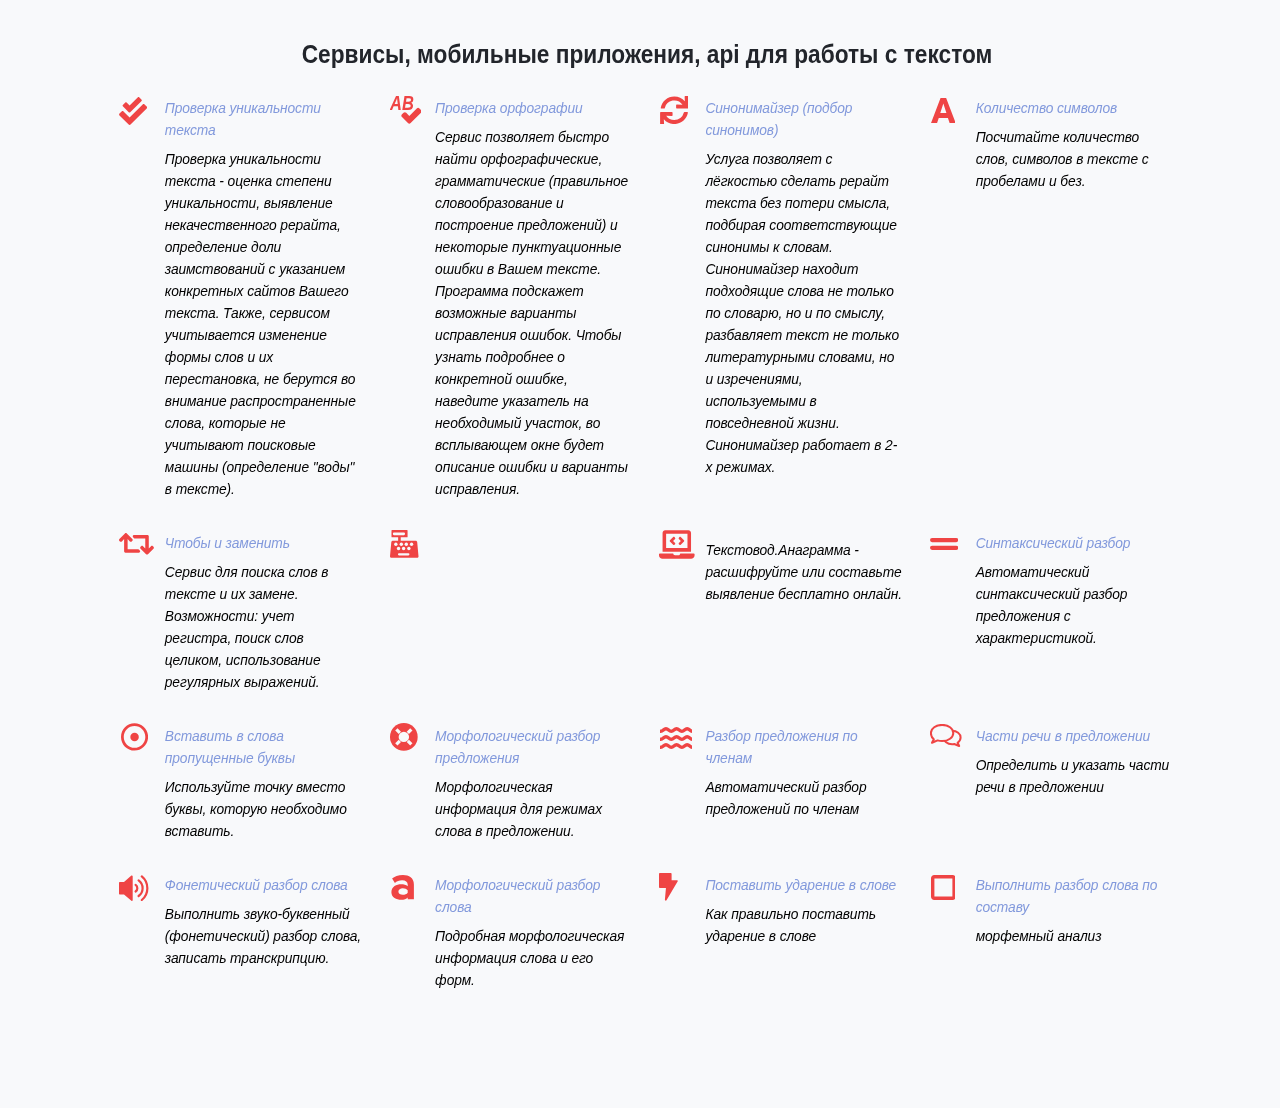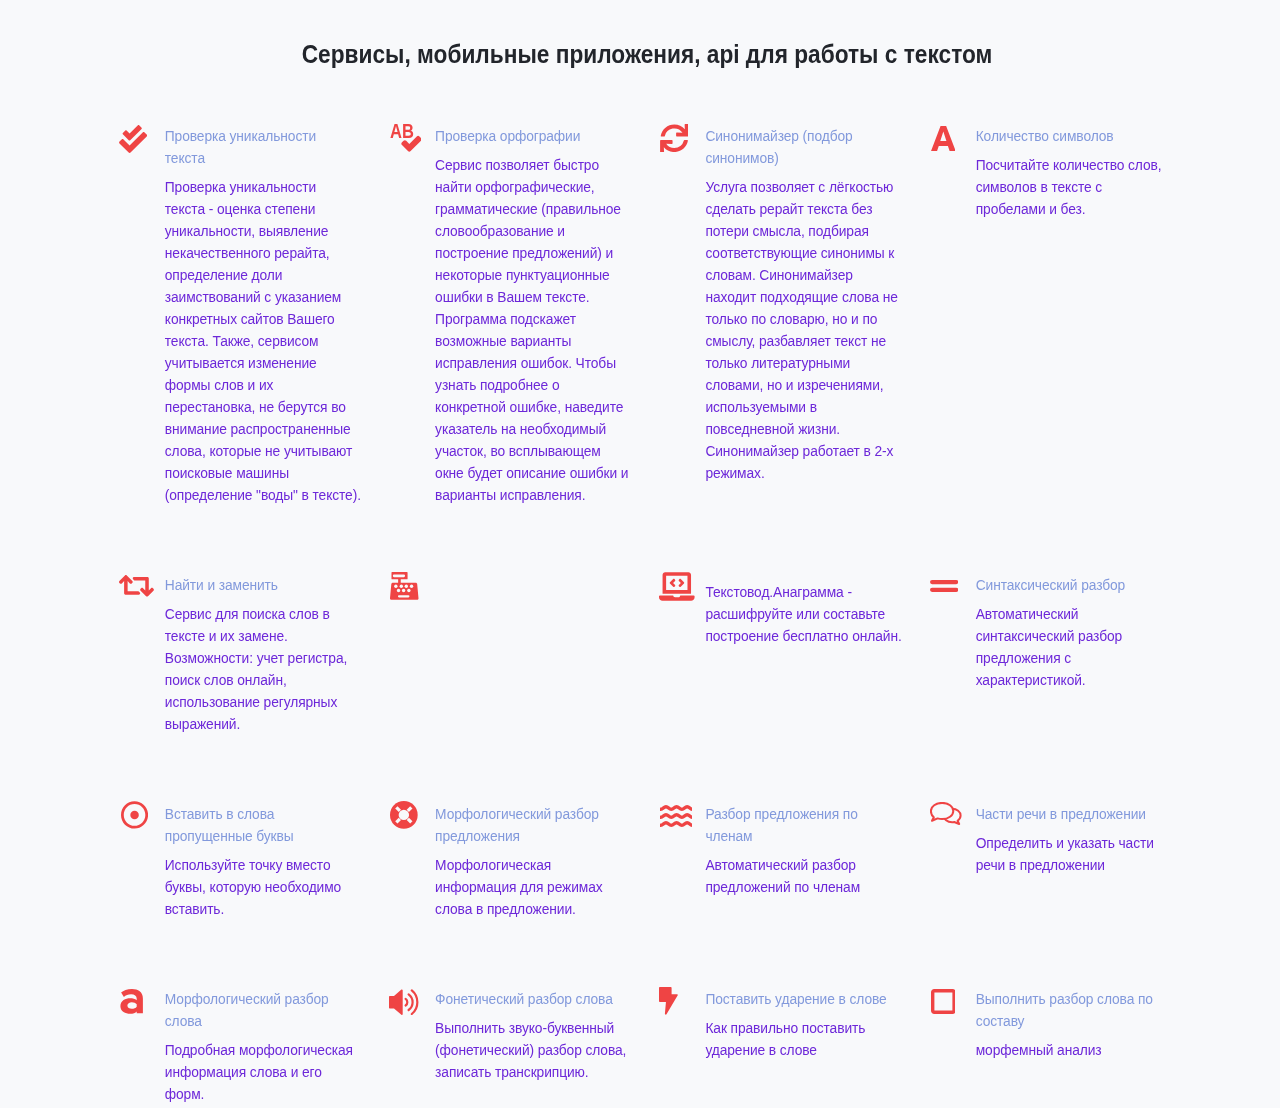--- a/index.html
+++ b/index.html
@@ -17,46 +17,47 @@
     font-size: 25px;
     font-weight: bold;
     color: #22252b;
     margin: 0;
     line-height: 32px;
     letter-spacing: 0;
     transform: scaleX(0.9075);
   }
   .grid {
     position: absolute;
-    left: 118.8px; top: 126px;
+    left: 118.8px; top: 98px;
     width: 1082px;
     display: grid;
     grid-template-columns: repeat(4, 270.3px);
     grid-auto-rows: min-content;
-    row-gap: 68px;
+    row-gap: 32px;
+    font-style: italic;
   }
   .cell { position: relative; padding-left: 46px; }
   .icon-wrap { position: absolute; left: 0; top: 0; width: 40px; height: 32px; color: #ef4444; }
   .icon-wrap svg { position: absolute; display: block; }
   .cell-body { }
   .cell-title {
     display: block;
     width: 192px;
     font-size: 13.8px;
     letter-spacing: -0.1px;
     color: #8299dc;
     line-height: 22px;
     margin: 0;
     text-decoration: none;
   }
   .cell-desc {
     width: 197px;
     font-size: 13.8px;
     letter-spacing: -0.1px;
-    color: #6d28d9;
+    color: #000000;
     line-height: 22px;
     margin: 7px 0 0 0;
   }
   .cell-desc::before {
     content: "";
     float: right;
     width: 2px;
     height: 22px;
   }
 
@@ -127,22 +128,22 @@
         <p class="cell-desc">Посчитайте количество слов, символов в тексте с пробелами и без.</p>
       </div>
     </div>
     <div class="cell">
       <span class="icon-wrap ic-exchange-icon">
         <svg viewBox="3.31 60.69 633.37 390.63">
           <path fill="currentColor" d="M629.657 343.598L528.971 444.284c-9.373 9.372-24.568 9.372-33.941 0L394.343 343.598c-9.373-9.373-9.373-24.569 0-33.941l10.823-10.823c9.562-9.562 25.133-9.34 34.419.492L480 342.118V160H292.451a24 24 0 0 1-16.971-7.029l-16-16C244.361 121.851 255.069 96 276.451 96H520c13.255 0 24 10.745 24 24v222.118l40.415-42.392c9.285-9.831 24.856-10.054 34.419-.492l10.823 10.823c9.372 9.372 9.372 24.569 0 33.941zm-265.138 15.431A23.999 23.999 0 0 0 347.548 352H160V169.881l40.415 42.392c9.286 9.831 24.857 10.054 34.419.492l10.823-10.823c9.373-9.373 9.373-24.569 0-33.941L144.971 67.716c-9.373-9.373-24.569-9.373-33.941 0L10.343 168.402c-9.373 9.373-9.373 24.569 0 33.941l10.823 10.823c9.562 9.562 25.133 9.34 34.419-.492L96 169.881V392c0 13.255 10.745 24 24 24h243.549c21.382 0 32.09-25.851 16.971-40.971l-16.001-16z"></path>
         </svg>
       </span>
       <div class="cell-body">
-        <a class="cell-title">Найти и заменить</a>
-        <p class="cell-desc">Сервис для поиска слов в тексте и их замене. Возможности: учет регистра, поиск слов онлайн, использование регулярных выражений.</p>
+        <a class="cell-title">Чтобы и заменить</a>
+        <p class="cell-desc">Сервис для поиска слов в тексте и их замене. Возможности: учет регистра, поиск слов целиком, использование регулярных выражений.</p>
       </div>
     </div>
     <div class="cell">
       <span class="icon-wrap ic-typewriter-icon">
         <svg viewBox="0 0 28.7 27.9">
           <rect x="1.5" y="0" width="16.2" height="7.2" rx="0.6" fill="currentColor"></rect>
           <rect x="2.9" y="2.3" width="12.2" height="2.8" rx="1.1" fill="#f8f9fb"></rect>
           <rect x="8.2" y="6.0" width="2.6" height="7.0" fill="currentColor"></rect>
           <path fill="currentColor" d="M2.9 10.8h22.9c0.8 0 1.5 0.6 1.6 1.4l1.3 14.1c0.1 0.9-0.6 1.6-1.5 1.6H1.5C0.6 27.9-0.1 27.2 0 26.3l1.3-14.1c0.1-0.8 0.8-1.4 1.6-1.4z"></path>
           <circle cx="5.9" cy="14.3" r="1.7" fill="#f8f9fb"></circle>
@@ -156,21 +157,21 @@
         </svg>
       </span>
     </div>
     <div class="cell">
       <span class="icon-wrap ic-laptop-code-icon">
         <svg viewBox="0 0 640 512">
           <path fill="currentColor" d="M255.03 261.65c6.25 6.25 16.38 6.25 22.63 0l11.31-11.31c6.25-6.25 6.25-16.38 0-22.63L253.25 192l35.71-35.72c6.25-6.25 6.25-16.38 0-22.63l-11.31-11.31c-6.25-6.25-16.38-6.25-22.63 0l-58.34 58.34c-6.25 6.25-6.25 16.38 0 22.63l58.35 58.34zm136.02 0l58.34-58.34c6.25-6.25 6.25-16.38 0-22.63l-58.34-58.34c-6.25-6.25-16.38-6.25-22.63 0l-11.31 11.31c-6.25 6.25-6.25 16.38 0 22.63L392.75 192l-35.71 35.72c-6.25 6.25-6.25 16.38 0 22.63l11.31 11.31c6.25 6.24 16.38 6.24 22.7-.01zM624 416H381.54c-.74 19.81-14.71 32-32.74 32H288c-18.69 0-33.02-17.47-32.77-32H16c-8.8 0-16 7.2-16 16v16c0 35.2 28.8 64 64 64h512c35.2 0 64-28.8 64-64v-16c0-8.8-7.2-16-16-16zM576 48c0-26.4-21.6-48-48-48H112C85.6 0 64 21.6 64 48v336h512V48zm-64 272H128V64h384v256z"></path>
         </svg>
       </span>
       <div class="cell-body">
-        <p class="cell-desc">Текстовод.Анаграмма - расшифруйте или составьте построение бесплатно онлайн.</p>
+        <p class="cell-desc">Текстовод.Анаграмма - расшифруйте или составьте выявление бесплатно онлайн.</p>
       </div>
     </div>
     <div class="cell">
       <span class="icon-wrap ic-equals-icon">
         <svg viewBox="0 0 28.3 11.9">
           <rect x="0" y="0" width="28.3" height="4.2" rx="2.1" fill="currentColor"></rect>
           <rect x="0" y="7.7" width="28.3" height="4.2" rx="2.1" fill="currentColor"></rect>
         </svg>
       </span>
       <div class="cell-body">
@@ -225,45 +226,45 @@
           <path fill="#f8f9fb" stroke="currentColor" stroke-width="2.0" stroke-linejoin="round" d="M22.1 6.8c4.8 0 8.5 3.0 8.5 6.7 0 2.1-1.2 4.0-3.0 5.25l1.6 3.3-5.0-2.05c-0.65 0.12-1.35 0.2-2.1 0.2-4.8 0-8.5-3.0-8.5-6.7 0-3.7 3.7-6.7 8.5-6.7z"></path>
           <path fill="#f8f9fb" stroke="currentColor" stroke-width="2.0" stroke-linejoin="round" d="M12.1 0.9c6.2 0 11.2 3.6 11.2 8.1 0 4.5-5.0 8.1-11.2 8.1-1.6 0-3.1-0.25-4.5-0.7l-5.6 2.4 1.8-3.6C1.9 13.85 0.9 11.7 0.9 9.0 0.9 4.5 5.9 0.9 12.1 0.9z"></path>
         </svg>
       </span>
       <div class="cell-body">
         <a class="cell-title">Части речи в предложении</a>
         <p class="cell-desc">Определить и указать части речи в предложении</p>
       </div>
     </div>
     <div class="cell">
-      <span class="icon-wrap ic-letter-a-lower-icon">
-        <svg viewBox="0 0 23.4 24.8">
-          <path fill="currentColor" d="M12.0 0C7.2 0 3.3 1.55 1.1 3.6l2.8 4.3C5.7 6.3 8.2 5.2 11.1 5.2c3.5 0 5.6 1.6 5.6 4.3v1.65c-1.6-1.2-4.0-1.85-6.6-1.85C5.6 9.3 0.4 11.6 0.4 17.3c0 5.4 5.2 7.5 9.7 7.5 3.0 0 5.4-0.9 6.6-2.3v1.85h6.2V9.4C22.9 2.8 18.1 0 12.0 0zm4.7 17.7c-0.95 1.4-2.9 2.15-4.9 2.15-2.4 0-4.4-1.2-4.4-3.3 0-2.2 2.0-3.4 4.4-3.4 2.0 0 3.95 0.7 4.9 2.1v2.45z"></path>
-        </svg>
-      </span>
-      <div class="cell-body">
-        <a class="cell-title">Морфологический разбор слова</a>
-        <p class="cell-desc">Подробная морфологическая информация слова и его форм.</p>
-      </div>
-    </div>
-    <div class="cell">
       <span class="icon-wrap ic-volume-up-icon">
         <svg viewBox="0 0 31.1 26.4">
           <path fill="currentColor" d="M12.4 0.6 5.0 7.0H0.7C0.3 7.0 0 7.3 0 7.7v11.0c0 0.4 0.3 0.7 0.7 0.7H5.0l7.4 6.4c0.5 0.45 1.3 0.1 1.3-0.55V1.15C13.7 0.5 12.9 0.15 12.4 0.6z"></path>
           <path fill="none" stroke="currentColor" stroke-width="2.2" stroke-linecap="round" d="M16.6 9.9a4.0 4.0 0 0 1 0 6.6"></path>
           <path fill="none" stroke="currentColor" stroke-width="2.2" stroke-linecap="round" d="M19.6 5.4a9.6 9.6 0 0 1 0 15.6"></path>
           <path fill="none" stroke="currentColor" stroke-width="2.2" stroke-linecap="round" d="M22.8 1.4a15.3 15.3 0 0 1 0 23.6"></path>
         </svg>
       </span>
       <div class="cell-body">
         <a class="cell-title">Фонетический разбор слова</a>
         <p class="cell-desc">Выполнить звуко-буквенный (фонетический) разбор слова, записать транскрипцию.</p>
       </div>
     </div>
     <div class="cell">
+      <span class="icon-wrap ic-letter-a-lower-icon">
+        <svg viewBox="0 0 23.4 24.8">
+          <path fill="currentColor" d="M12.0 0C7.2 0 3.3 1.55 1.1 3.6l2.8 4.3C5.7 6.3 8.2 5.2 11.1 5.2c3.5 0 5.6 1.6 5.6 4.3v1.65c-1.6-1.2-4.0-1.85-6.6-1.85C5.6 9.3 0.4 11.6 0.4 17.3c0 5.4 5.2 7.5 9.7 7.5 3.0 0 5.4-0.9 6.6-2.3v1.85h6.2V9.4C22.9 2.8 18.1 0 12.0 0zm4.7 17.7c-0.95 1.4-2.9 2.15-4.9 2.15-2.4 0-4.4-1.2-4.4-3.3 0-2.2 2.0-3.4 4.4-3.4 2.0 0 3.95 0.7 4.9 2.1v2.45z"></path>
+        </svg>
+      </span>
+      <div class="cell-body">
+        <a class="cell-title">Морфологический разбор слова</a>
+        <p class="cell-desc">Подробная морфологическая информация слова и его форм.</p>
+      </div>
+    </div>
+    <div class="cell">
       <span class="icon-wrap ic-bolt-icon">
         <svg viewBox="0 0 18.9 27.8">
           <path fill="currentColor" d="M0.8 0h11.0c0.45 0 0.8 0.36 0.8 0.8v6.4h5.5c0.68 0 1.0 0.84 0.5 1.3L7.5 27.3c-0.55 0.72-1.7 0.25-1.6-0.65l1.05-11.6H0.8C0.36 15.05 0 14.7 0 14.25V0.8C0 0.36 0.36 0 0.8 0z"></path>
         </svg>
       </span>
       <div class="cell-body">
         <a class="cell-title">Поставить ударение в слове</a>
         <p class="cell-desc">Как правильно поставить ударение в слове</p>
       </div>
     </div>

